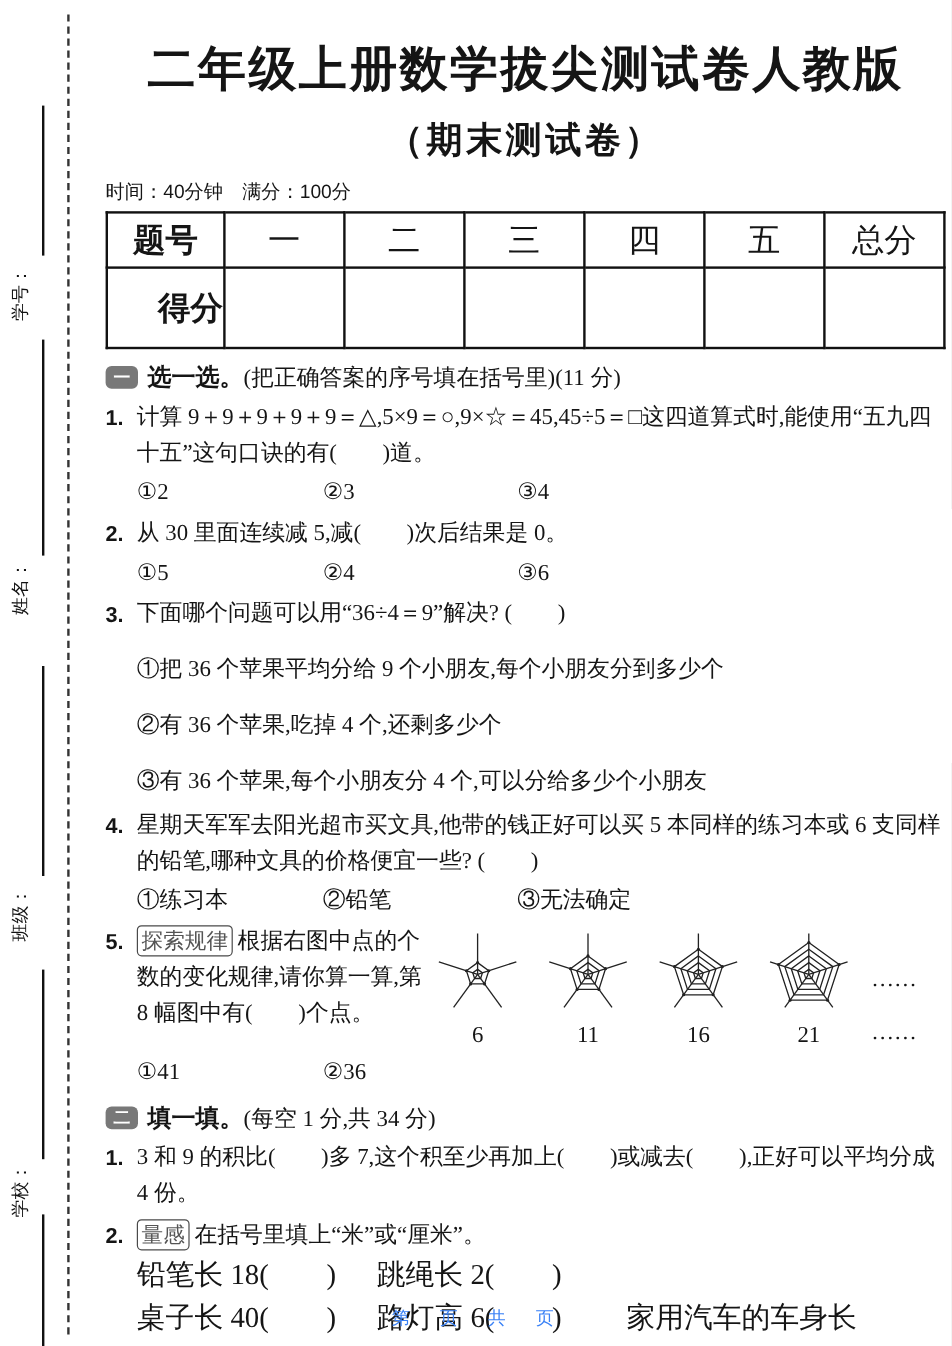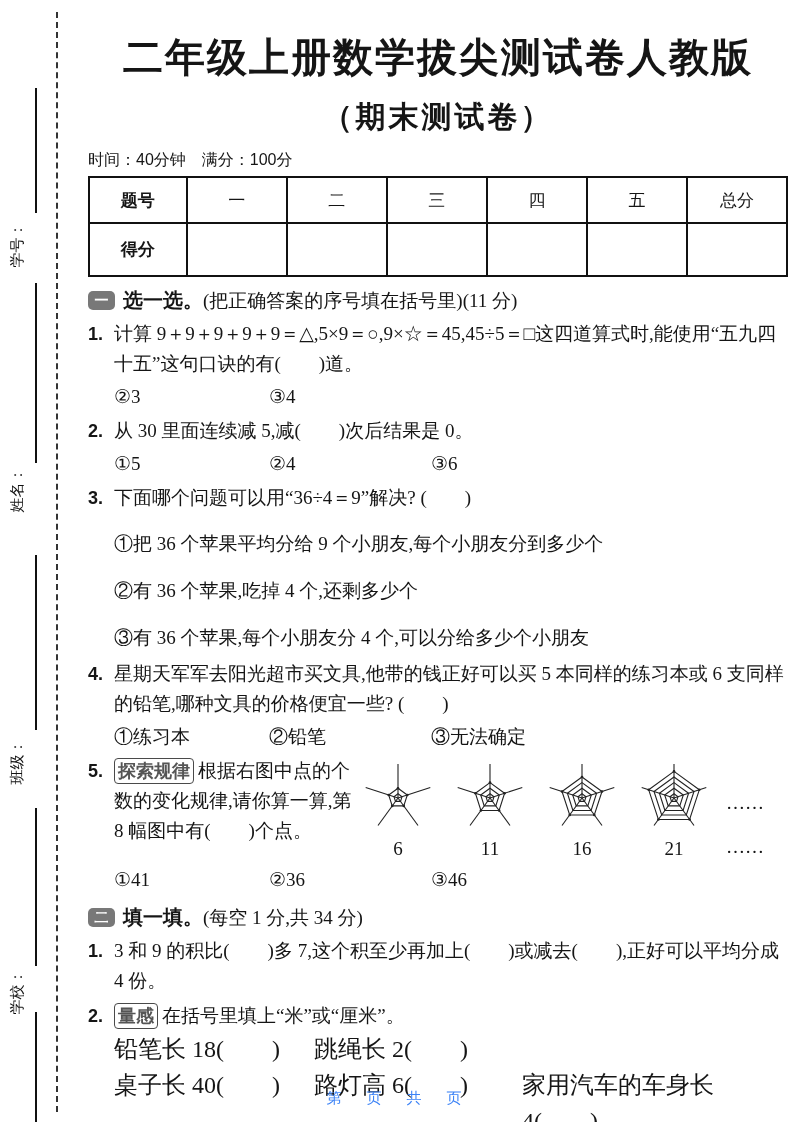--- a/index.html
+++ b/index.html
@@ -20,40 +20,40 @@
   }
   
   .main { position:absolute; left:88px; right:5px; top:2px; }
   .title { margin:28px 0 0; text-align:center; letter-spacing:2px;
     font:bold 40px "Liberation Sans","DejaVu Sans",sans-serif; }
   .subtitle { margin:12px 0 0; text-align:center; letter-spacing:3px;
     font:bold 30px "Liberation Sans","DejaVu Sans",sans-serif; }
   .meta { margin-top:12px; text-align:left;
     font:16px "Liberation Sans","DejaVu Sans",sans-serif; }
   table.score { margin-top:5px; width:100%; border-collapse:collapse; table-layout:fixed; }
-  table.score td { border:2px solid #111; text-align:center; font-size:17px; padding:0; }
+  table.score td { border:2px solid #111; text-align:center; font-size:27px; padding:0; }
   table.score tr.r1 td { height:46px; }
-  table.score tr.r2 td { height:53px; }
+  table.score tr.r2 td { height:67px;text-align:right; }
   table.score td.rowhead { font-weight:bold; width:14%; }
   
   .section-head { margin-top:10px; display:flex; align-items:center; }
   .badge-num { width:27px; height:19px; border-radius:5px; background:#787878; color:#fff;
     display:inline-flex; align-items:center; justify-content:center;
     font:bold 14px "Liberation Sans","DejaVu Sans",sans-serif; margin-right:8px; flex:none; }
   .sec-title { font:bold 20px "Liberation Sans","DejaVu Sans",sans-serif; }
   .sec-note { font-size:19px; }
   .q { position:relative; padding-left:26px; font-size:19px; line-height:30px; margin-top:5px; }
   .q .qnum { position:absolute; left:0; top:0;
     font:bold 18px "Liberation Sans","DejaVu Sans",sans-serif; line-height:30px; }
   .opts3 { display:grid; grid-template-columns:155px 162px 1fr; padding-left:26px;
     font-size:19px; line-height:29px; margin-top:3px; }
   .optlines { padding-left:26px; font-size:19px; }
   .optlines span { display:block; line-height:33px;margin-top:14px; }
   .tagbox { display:inline-block; border:1.5px solid #4a4a4a; border-radius:4px;
-    padding:0 3px; margin-right:4px; color:#555; font-weight:bold; font-size:18px;
+    padding:0 3px; margin-right:4px; color:#555; font-weight:normal; font-size:18px;
     line-height:24px; }
   
   .q5flex { display:flex; }
   .q5text { width:238px; flex:none; }
   .q5figs { flex:1; display:flex; align-items:flex-start; padding-top:4px; }
   .figcol { display:flex; flex-direction:column; align-items:center; width:92px; flex:none; }
   svg.web { width:90px; height:78px; display:block; }
   svg.web line, svg.web polygon { stroke:#222; stroke-width:1.1; fill:none; }
   svg.web circle { fill:#222; stroke:none; }
   .figlabel { font-size:19px; line-height:20px; margin-top:1px; }
@@ -117,20 +117,21 @@
       <span class="badge-num">一</span>
       <span class="sec-title">选一选。</span>
       <span class="sec-note">(把正确答案的序号填在括号里)(11 分)</span>
     </div>
 
     <div class="q">
       <span class="qnum">1.</span>
       <span>计算 9＋9＋9＋9＋9＝△,5×9＝○,9×☆＝45,45÷5＝□这四道算式时,能使用“五九四十五”这句口诀的有(　　)道。</span>
     </div>
     <div class="opts3">
+      <span>①2</span>
       <span>②3</span>
       <span>③4</span>
     </div>
 
     <div class="q">
       <span class="qnum">2.</span>
       <span>从 30 里面连续减 5,减(　　)次后结果是 0。</span>
     </div>
     <div class="opts3">
       <span>①5</span>
@@ -240,21 +241,20 @@
         </div>
         <div class="dotscol">
           <span class="dots-top">……</span>
           <span class="dots-bottom">……</span>
         </div>
       </div>
     </div>
     <div class="opts3">
       <span>①41</span>
       <span>②36</span>
-      <span>③46</span>
     </div>
 
     <div class="section-head">
       <span class="badge-num">二</span>
       <span class="sec-title">填一填。</span>
       <span class="sec-note">(每空 1 分,共 34 分)</span>
     </div>
 
     <div class="q">
       <span class="qnum">1.</span>

